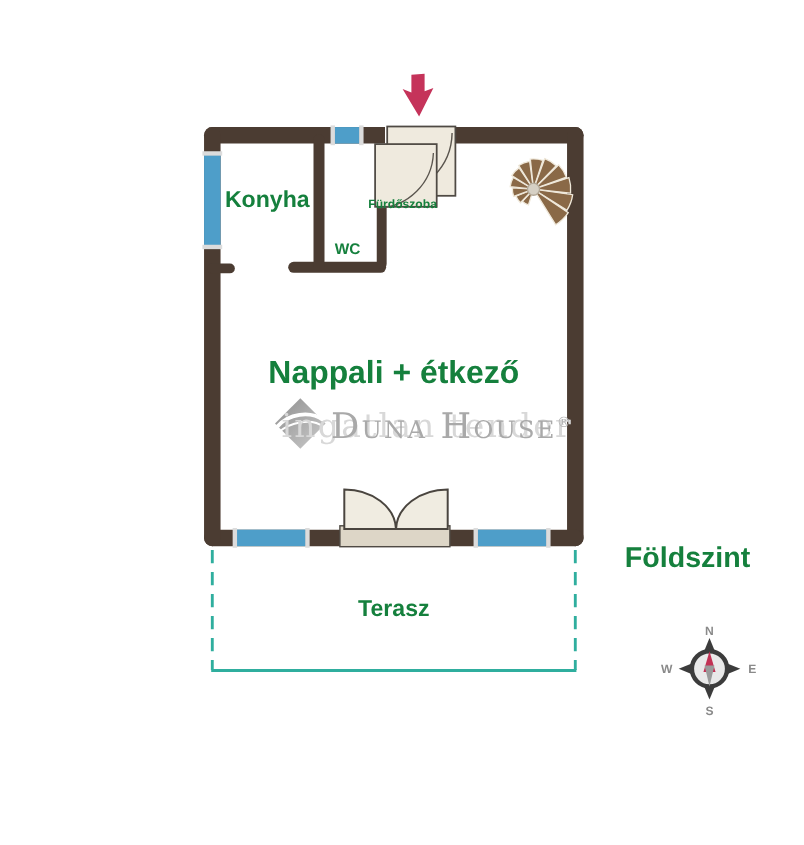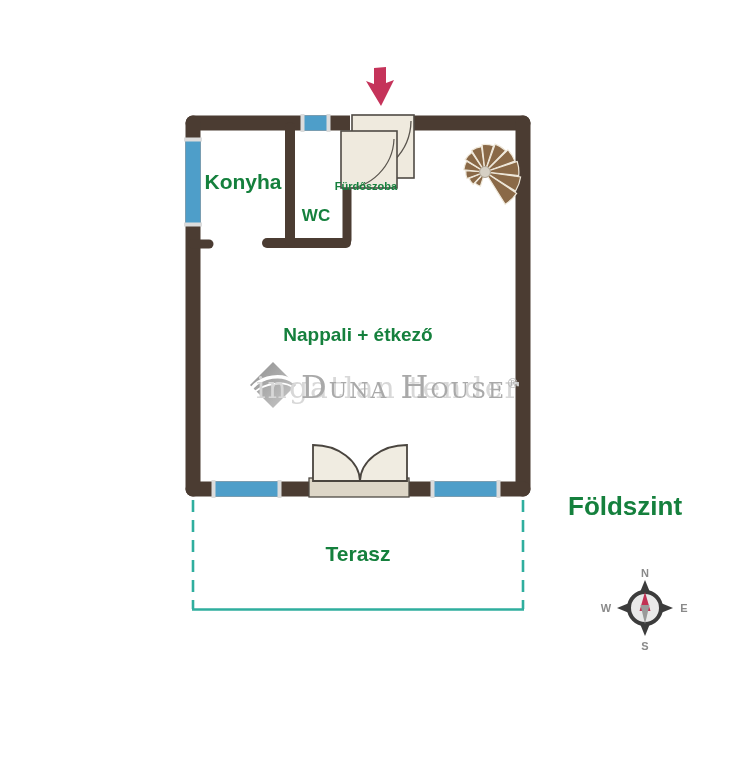--- a/index.html
+++ b/index.html
@@ -19,22 +19,22 @@
   #watermark-bg{
     left:256px;top:373px;font-size:30px;color:#d8d8d8;letter-spacing:2px;
   }
   #watermark-text{
     left:301px;top:371px;font-size:32px;color:#a9a9a9;letter-spacing:2px;
     font-variant:small-caps;
   }
   #watermark-text sup{font-size:13px;color:#b5b5b5;vertical-align:10px;font-variant:normal;}
   #lbl-konyha{left:243px;top:171px;font-size:21px;}
   #lbl-furdoszoba{left:319px;top:181px;font-size:11px;margin-left:47px;}
-  #lbl-wc{left:316px;top:207px;font-size:17px;}
-  #lbl-nappali{left:358px;top:325px;font-size:19px;text-align:right;}
+  #lbl-wc{left:316px;top:219px;font-size:14px;}
+  #lbl-nappali{left:358px;top:325px;font-size:29px;text-align:right;}
   #lbl-terasz{left:358px;top:543px;font-size:21px;}
   #lbl-foldszint{left:568px;top:493px;font-size:26px;}
   #lbl-disclaimer{left:71px;top:702px;font-size:17px;}
 </style>
 </head>
 <body>
 
 <div id="stage">
 
   <svg id="plan-svg" width="731" height="768" viewBox="0 0 731 768">

